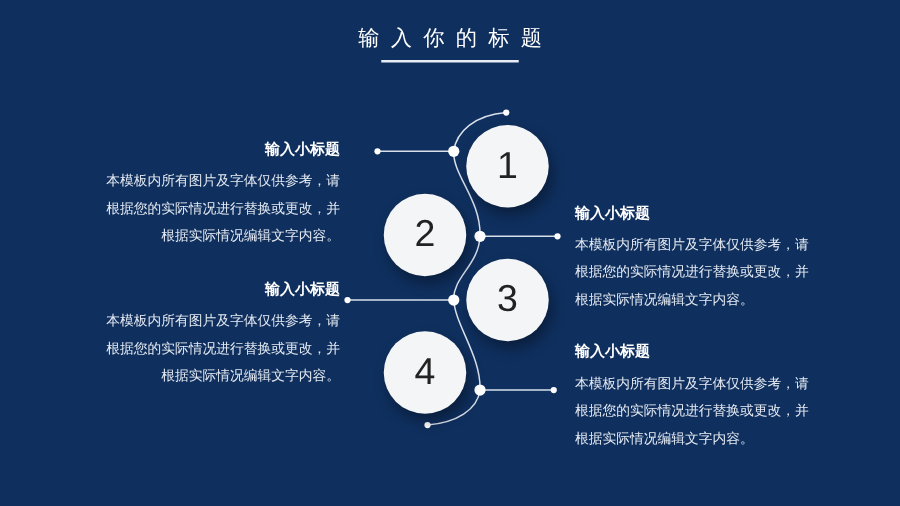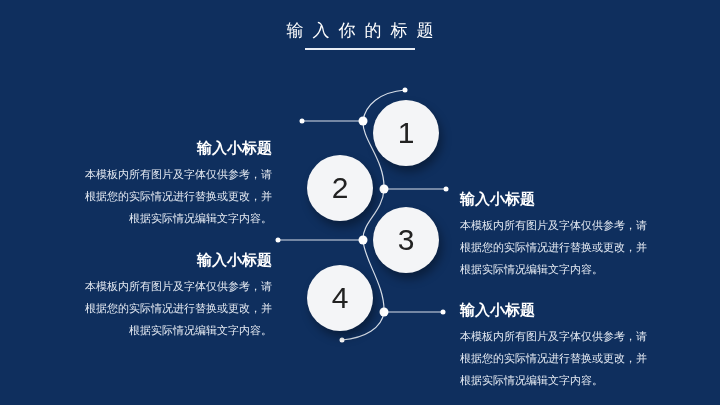--- a/index.html
+++ b/index.html
@@ -18,21 +18,21 @@
       position:absolute; left:305px; top:48px; width:110px; height:2px; background:#e8edf5;
     }
     svg.deco { position:absolute; left:0; top:0; }
     .circle {
       position:absolute; width:66px; height:66px; border-radius:50%;
       background:#f4f5f7; color:#222; text-align:center;
       font-family:"Liberation Sans", sans-serif; font-size:30px; line-height:66px;
       box-shadow: 3px 6px 10px rgba(0,0,0,0.35);
     }
     .block { position:absolute; width:200px; }
-    .block .h { font-size:15px; font-weight:bold; margin-bottom:6px;margin-top:28px; }
+    .block .h { font-size:12px; font-weight:bold; margin-bottom:6px; }
     .block .p { font-size:11px; line-height:22px; color:#e6ebf3; }
     .left .h { text-align:right; }
     .left .p { text-align:right; }
   </style>
 </head>
 <body>
 
 <div class="slide">
   <div class="title">输入你的标题</div>
   <div class="title-underline"></div>

